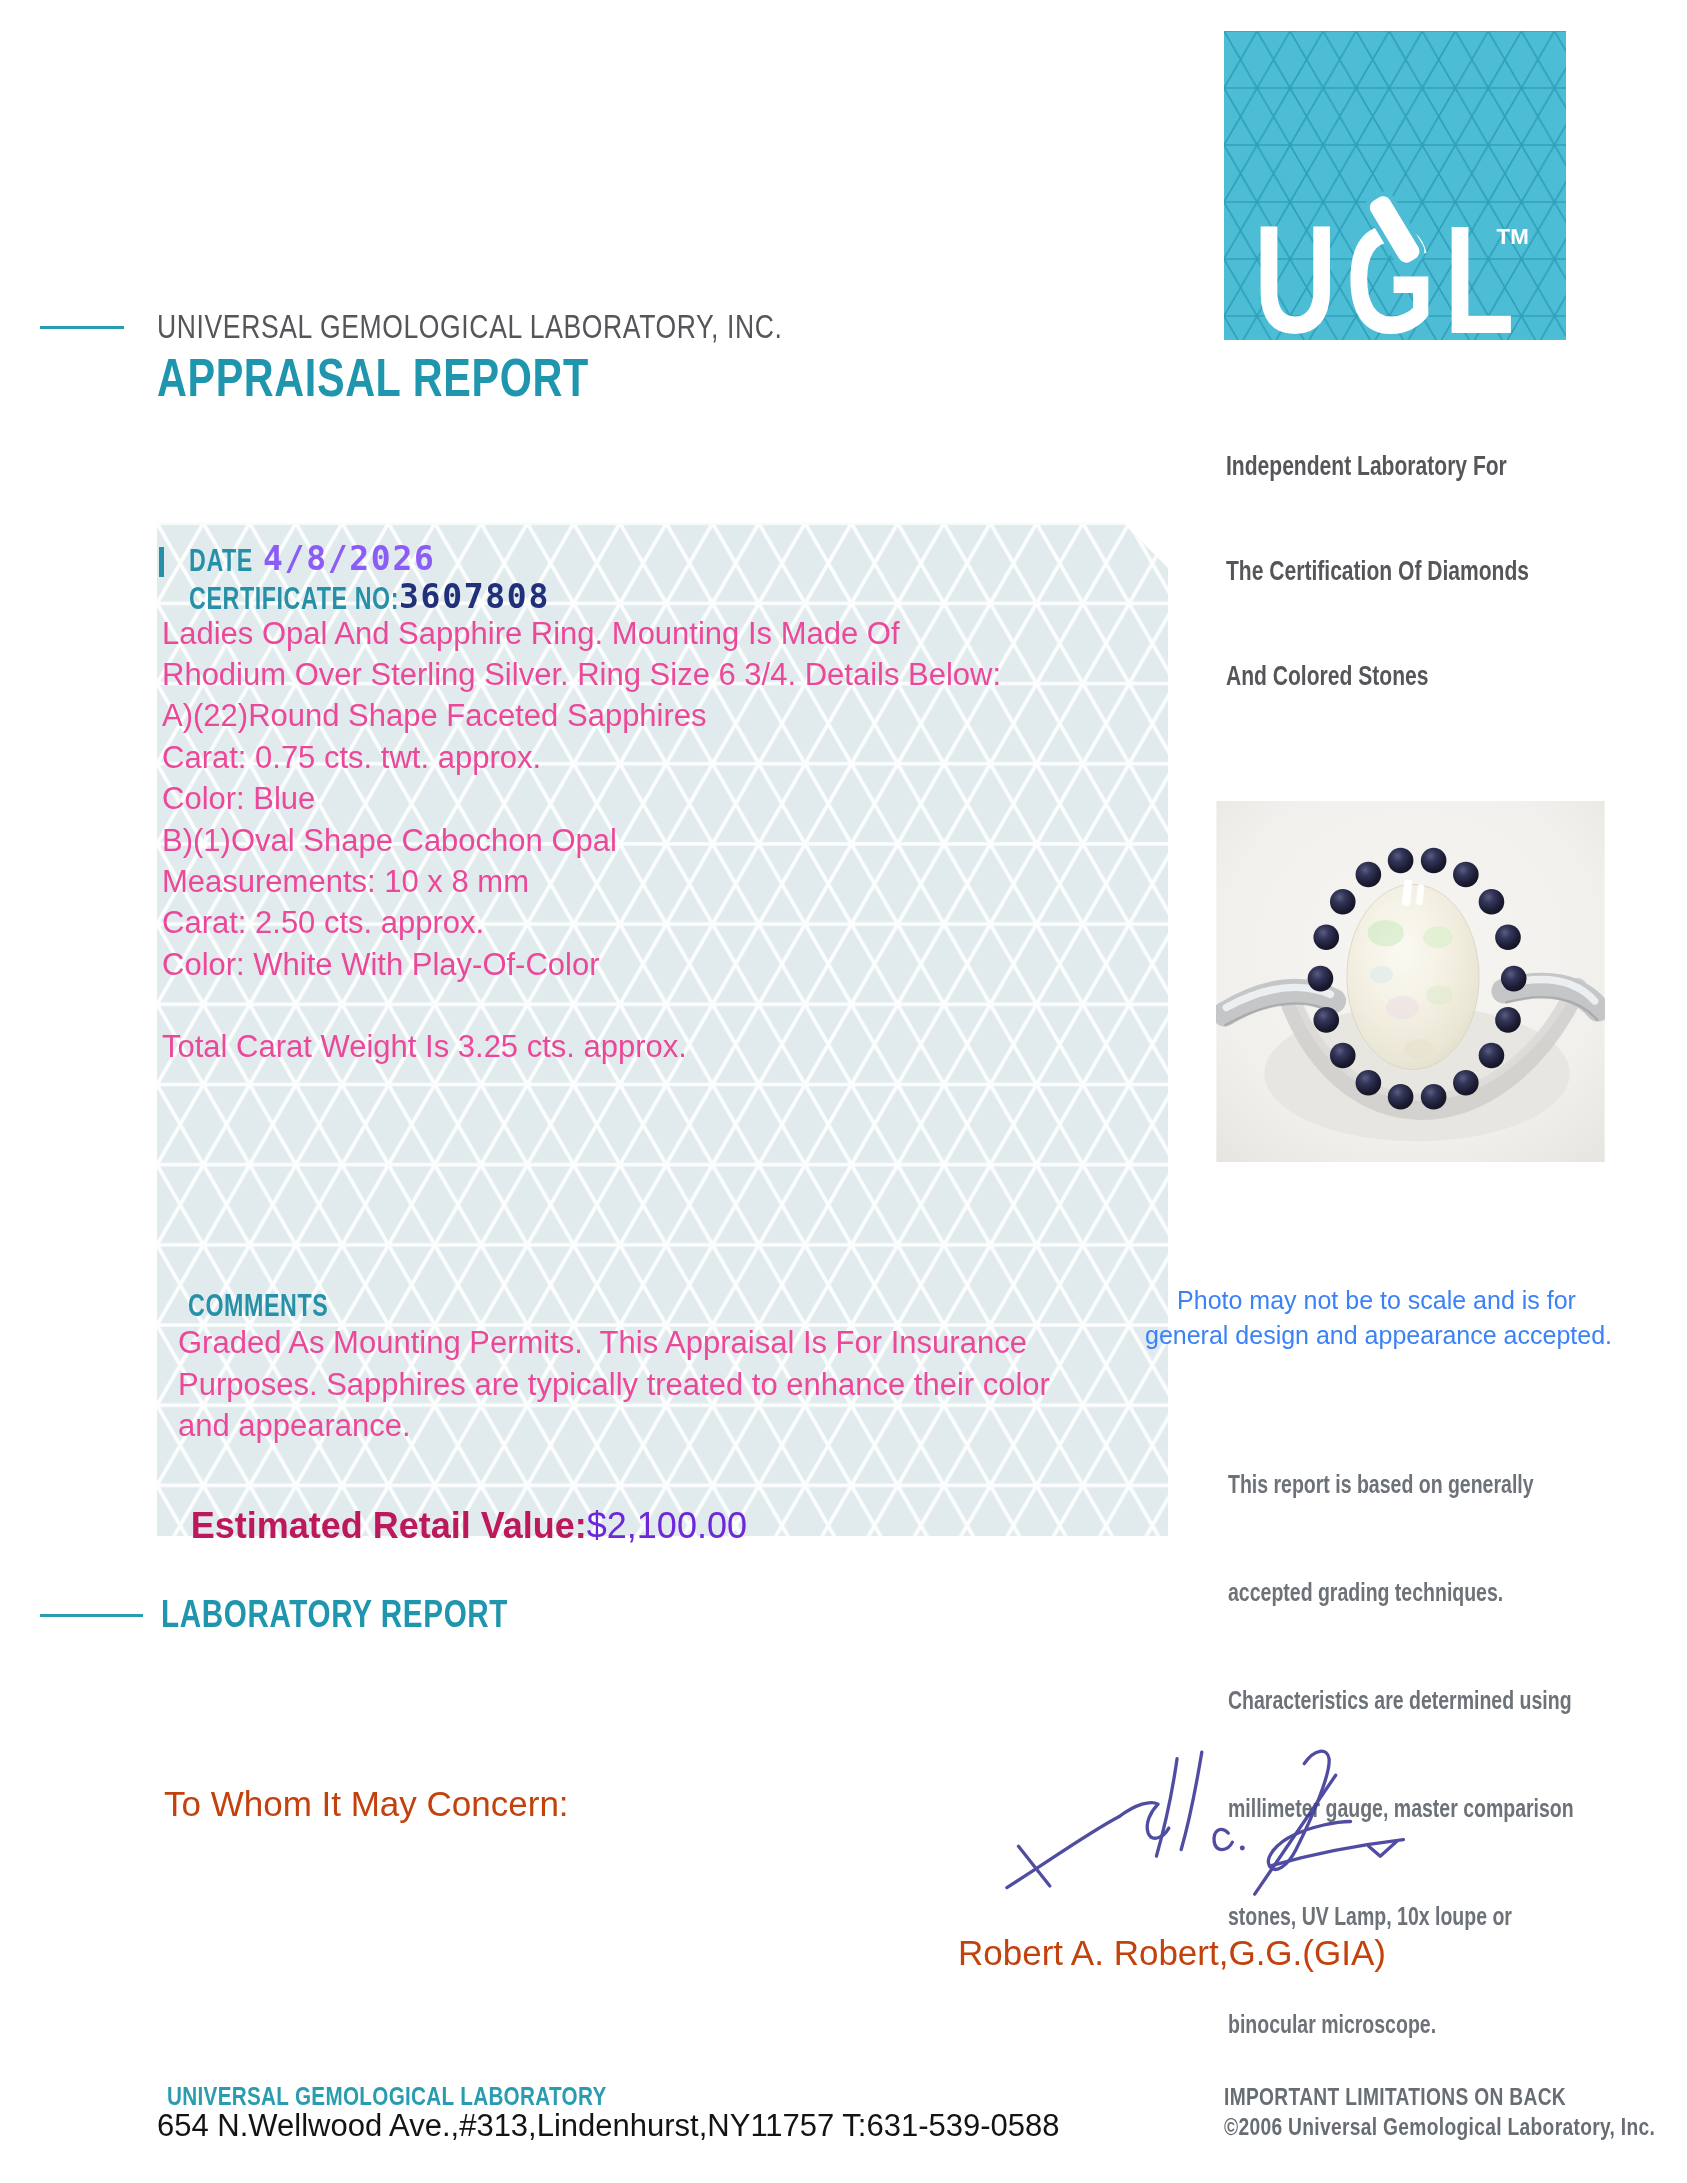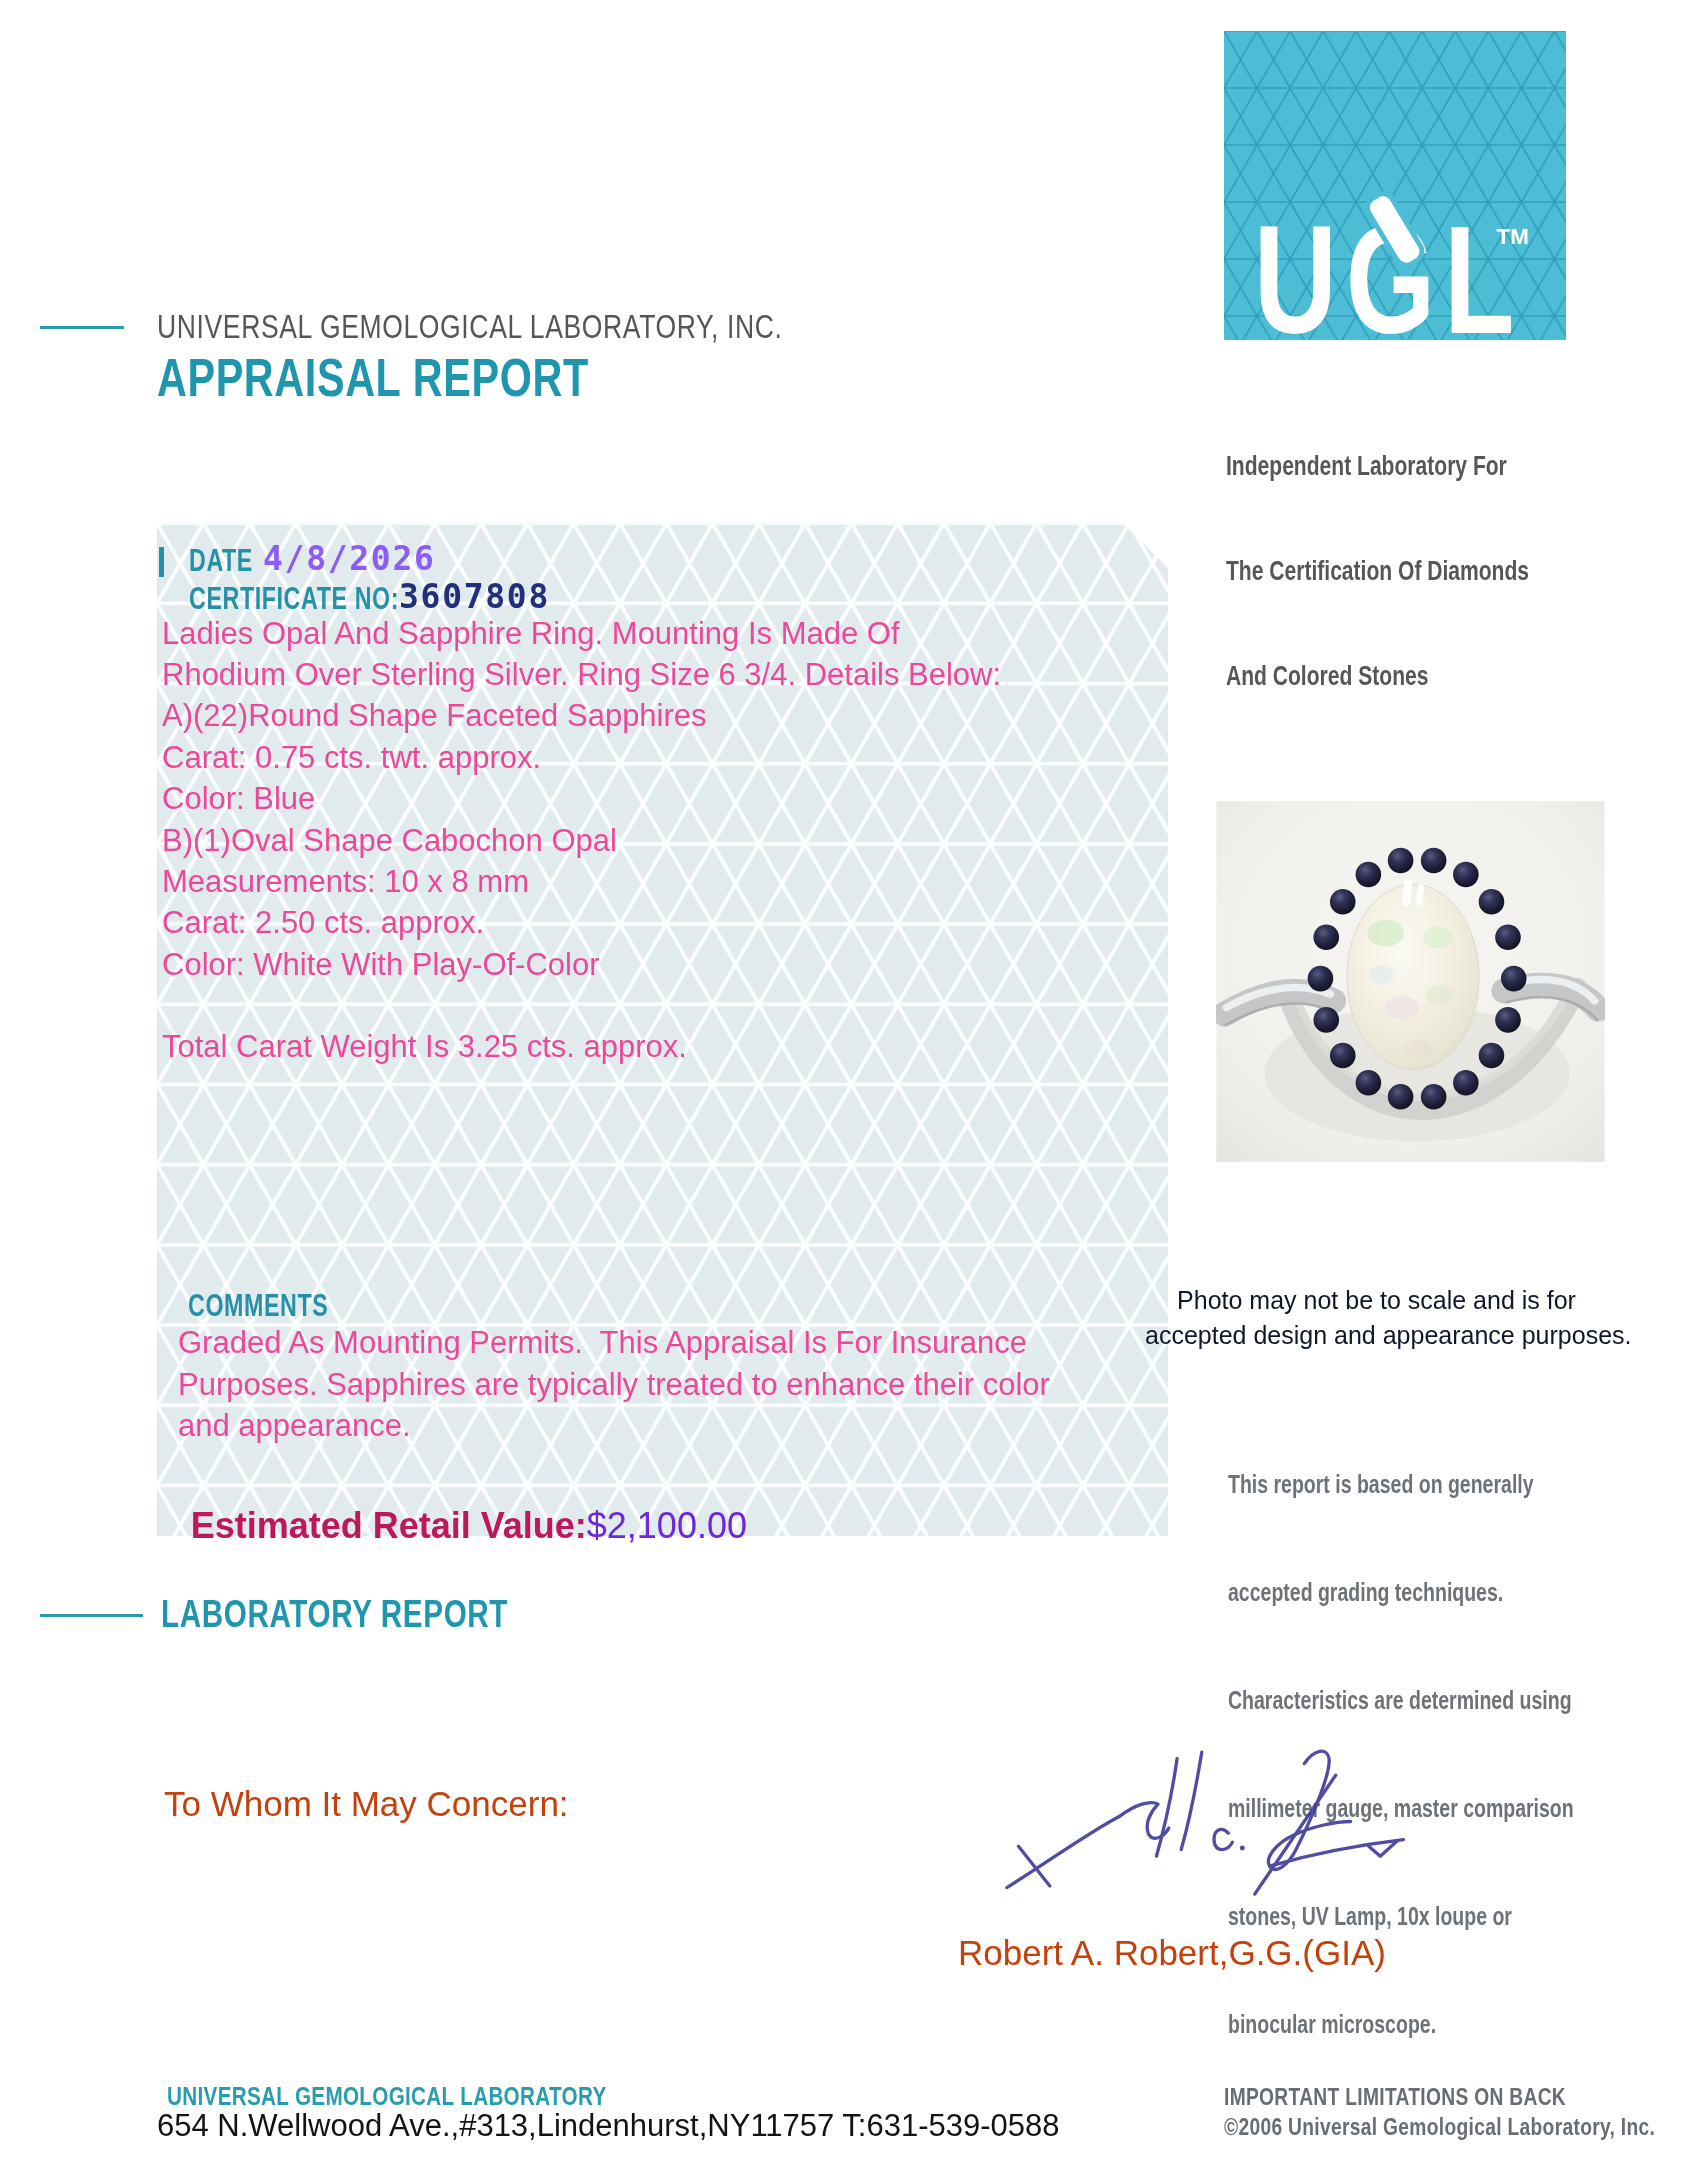--- a/index.html
+++ b/index.html
@@ -12,21 +12,21 @@
   .bigtitle{font-size:53px;font-weight:bold;color:#1f96ad;letter-spacing:0.8px;transform:scale(.78,1);}
   .tagline{font-size:27px;font-weight:bold;color:#55565a;line-height:35px;transform:scale(.78,1);}
   .panel{position:absolute;left:157px;top:523px;width:1011px;height:1013px;background:#e1ebed;
          clip-path:polygon(0 0, calc(100% - 45px) 0, 100% 45px, 100% 100%, 0 100%);}
   .panel svg.mesh{position:absolute;left:0;top:0;}
   .lbl{font-size:31px;font-weight:bold;color:#2590a7;letter-spacing:0.8px;transform:scale(.75,1);}
   .monoval{font-family:"DejaVu Sans Mono",monospace;font-weight:bold;font-size:33px;letter-spacing:1.7px;}
   .body-line{font-size:31px;color:#ec4899;}
   .est-label{font-size:36px;font-weight:bold;color:#be185d;}
   .est-value{font-size:36px;font-weight:normal;color:#6d28d9;}
-  .caption{font-size:25px;color:#0f172a;width:463px;text-align:center;white-space:pre;position:absolute;line-height:1;}
+  .caption{font-size:25px;color:#3b82f6;width:463px;text-align:center;white-space:pre;position:absolute;line-height:1;}
   .basis{font-size:25px;font-weight:bold;color:#6d7278;line-height:36px;transform:scale(.78,1);}
   .labhdr{font-size:38px;font-weight:bold;color:#1f96ad;letter-spacing:0.8px;transform:scale(.78,1);}
   .plain42{font-size:35px;color:#c2410c;}
   .foot-teal{font-size:26.5px;font-weight:bold;color:#2a9cb0;letter-spacing:0.4px;transform:scale(.78,1);}
   .foot-addr{font-size:31px;color:#131313;}
   .foot-gray{font-size:24px;font-weight:bold;color:#686d73;letter-spacing:0.4px;transform:scale(.8,1);}
   .tick{position:absolute;background:#2590a7;}
 </style>
 </head>
 <body>
@@ -155,21 +155,21 @@
       <ellipse cx="200" cy="210" rx="14" ry="11" fill="#d5e6ee"></ellipse>
       <ellipse cx="245" cy="300" rx="18" ry="12" fill="#e6e0cc"></ellipse>
     </g>
     <g transform="rotate(6 232 110)">
       <rect x="226" y="95" width="10" height="32" rx="4" fill="#ffffff" opacity=".95"></rect>
       <rect x="243" y="99" width="8" height="26" rx="4" fill="#ffffff" opacity=".9"></rect>
     </g>
   </svg>
 
   <div class="caption" style="left:1145px;top:1288px;">Photo may not be to scale and is for</div>
-  <div class="caption" style="left:1145px;top:1323px;">accepted design and appearance purposes.</div>
+  <div class="caption" style="left:1145px;top:1323px;">general design and appearance accepted.</div>
 
   <div class="t basis cond" style="left:1228px;top:1394px;">
     <div>This report is based on generally</div>
     <div>accepted grading techniques.</div>
     <div>Characteristics are determined using</div>
     <div>millimeter gauge, master comparison</div>
     <div>stones, UV Lamp, 10x loupe or</div>
     <div>binocular microscope.</div>
   </div>
 

